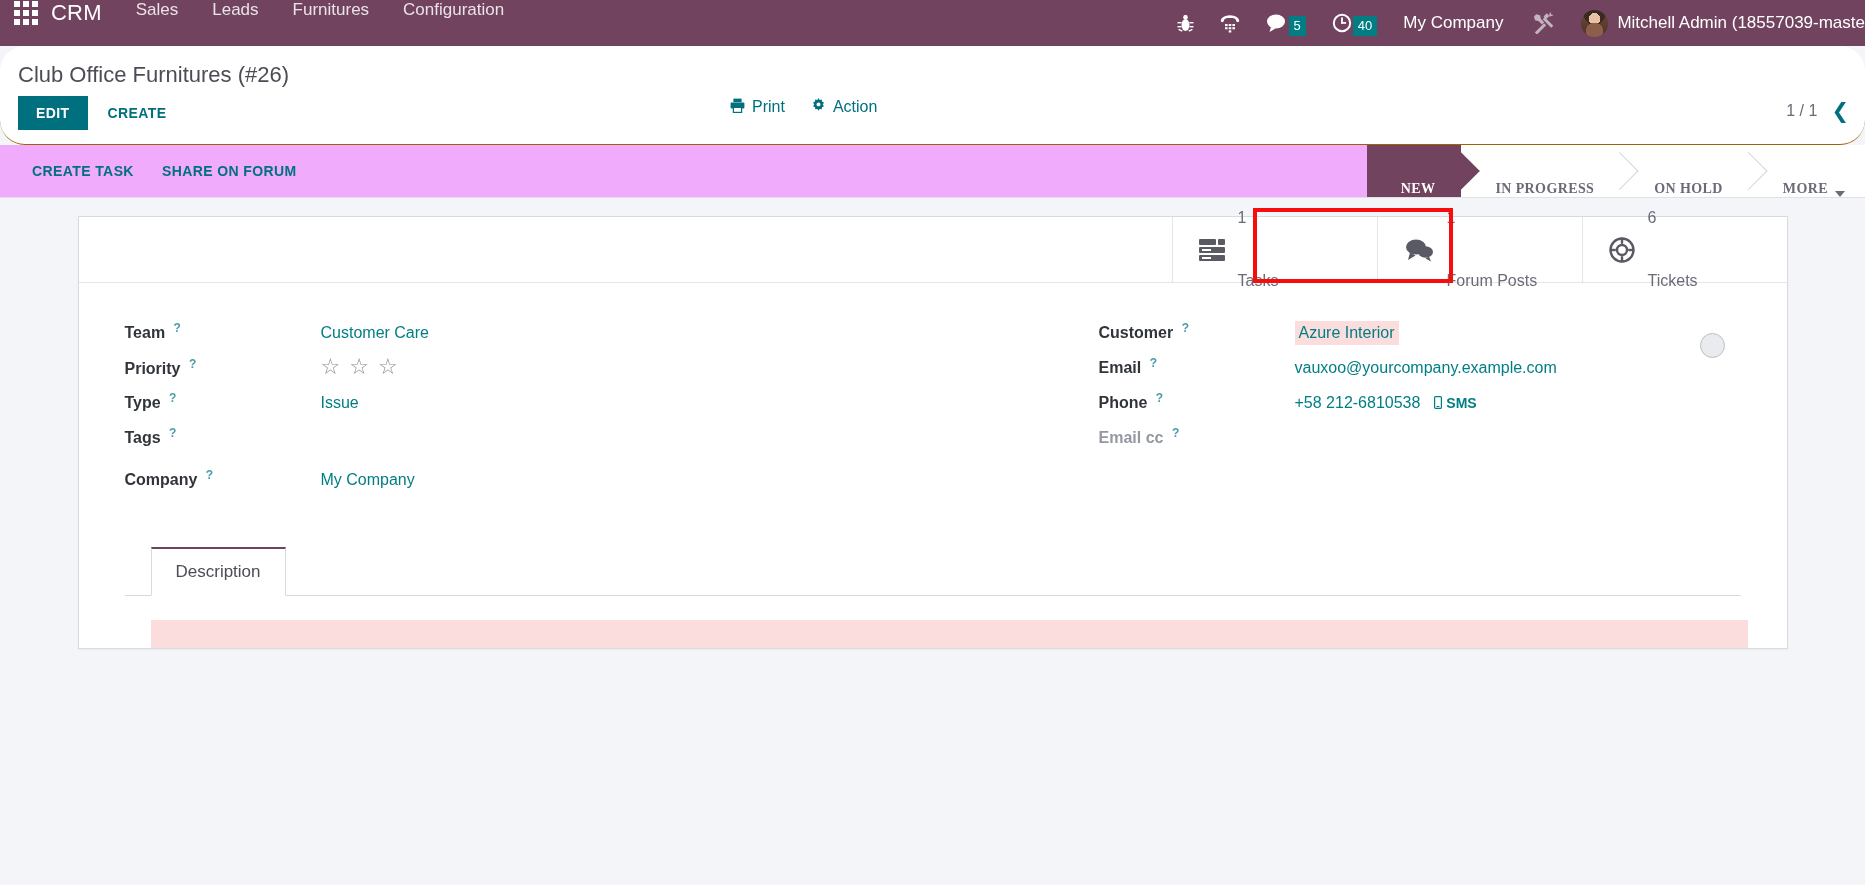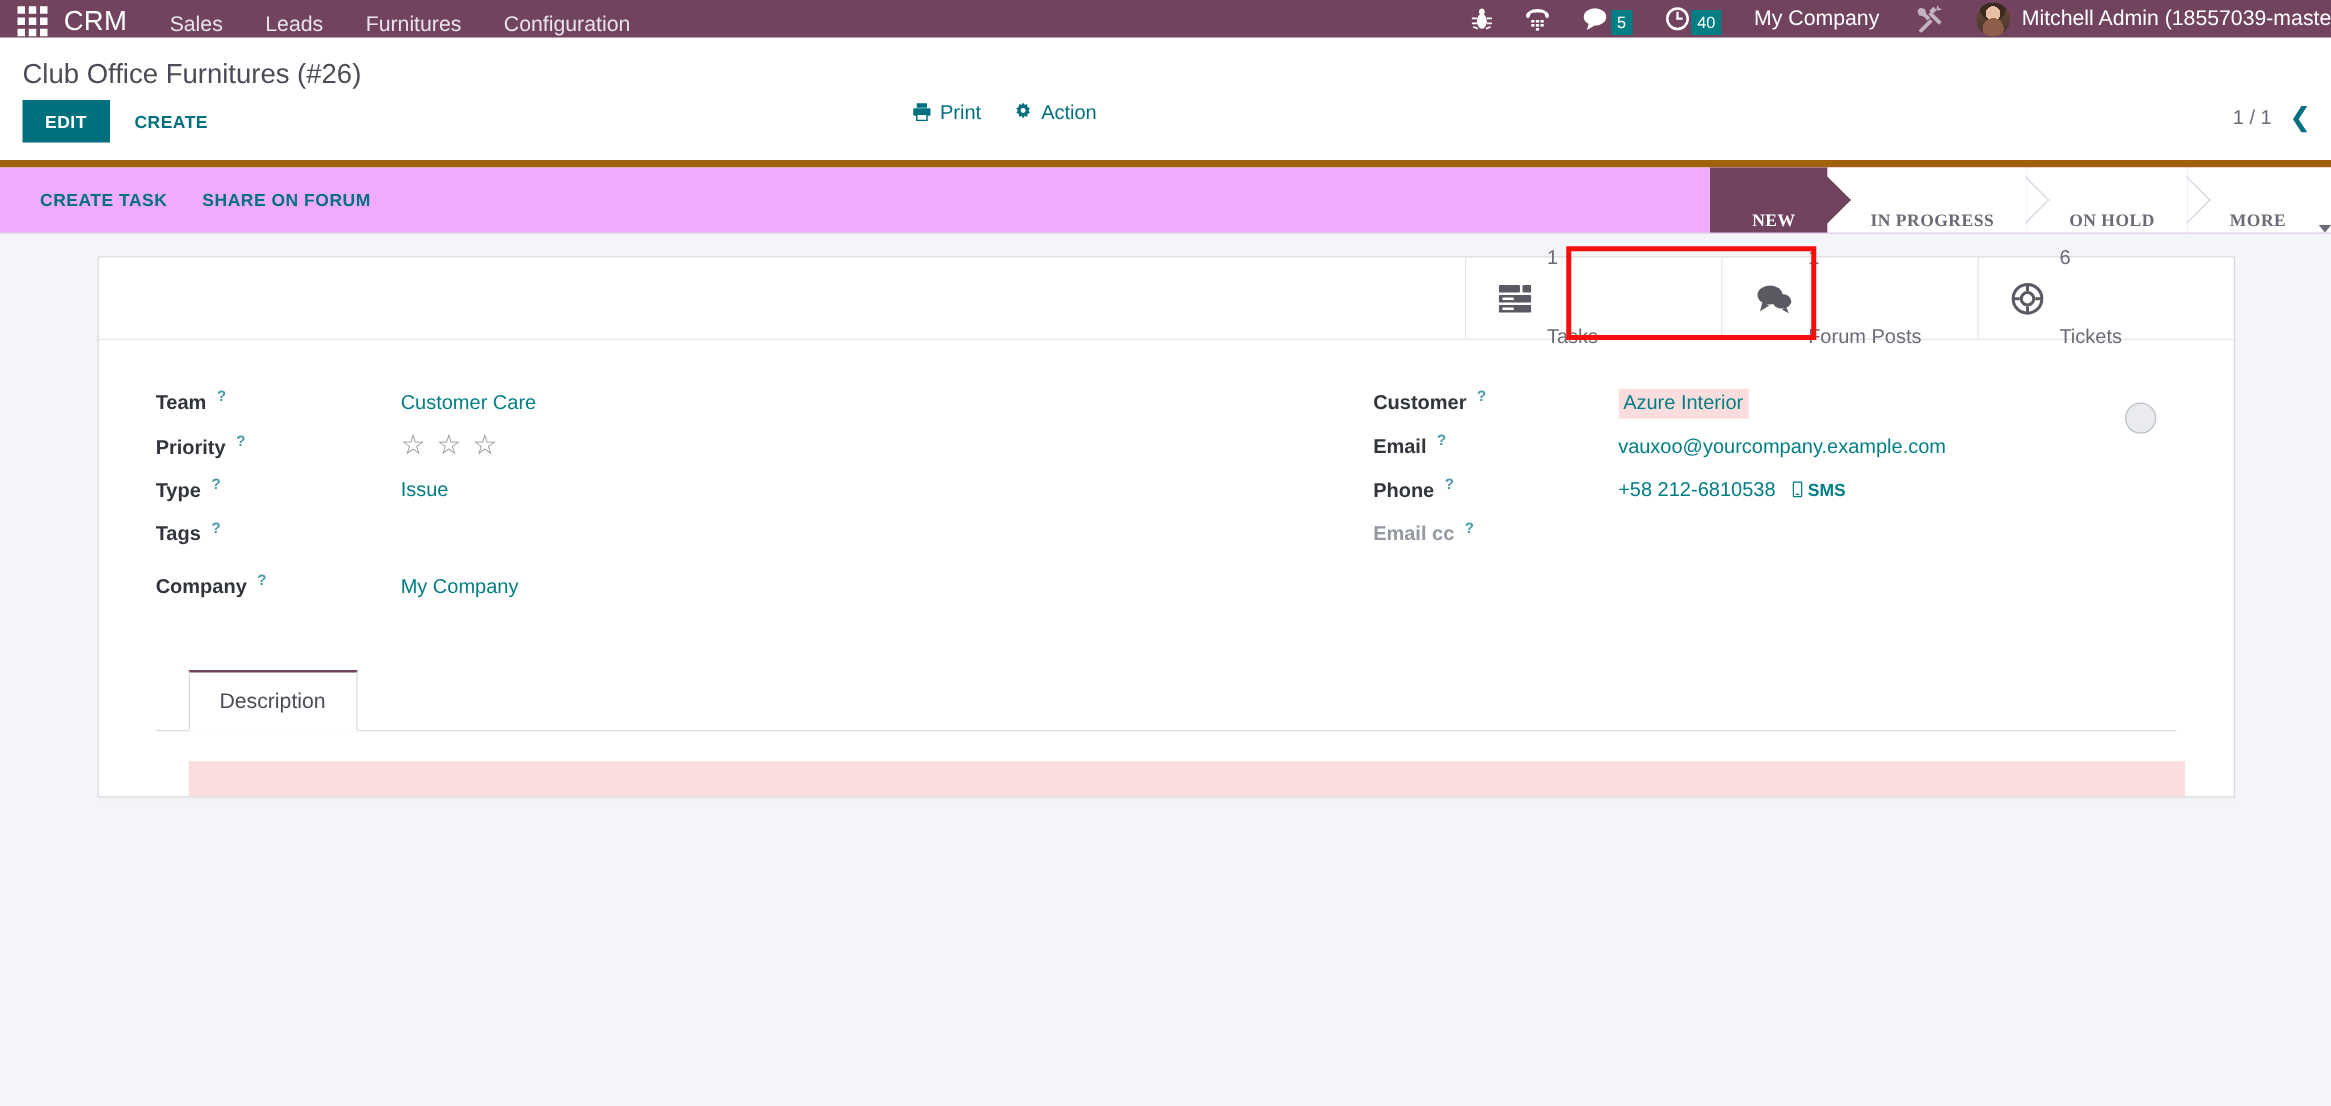--- a/index.html
+++ b/index.html
@@ -5,24 +5,24 @@
   * { box-sizing: border-box; margin: 0; padding: 0; }
   html, body {
     width: 1865px; height: 885px;
     font-family: "Liberation Sans", sans-serif;
     background: #f4f5f8;
     overflow: hidden;
   }
 
   
   .navbar {
-    height: 30px;
+    height: 46px;
     background: #71435f;
     display: flex;
-    align-items: flex-end;
+    align-items: flex-start;
     color: #f0eef0;
     font-size: 18px;
     position: relative;
     z-index: 20;
   }
   .apps-menu-icon {
     width: 26px; height: 26px;
     margin-left: 13px; margin-right: 12px;
     display: grid;
     grid-template-columns: repeat(3, 6px);
@@ -63,21 +63,21 @@
     background:
       radial-gradient(circle at 50% 78%, #8d5f4a 0 34%, transparent 34%),
       radial-gradient(circle at 50% 33%, #e8c0a4 0 26%, transparent 26%),
       radial-gradient(circle at 50% 16%, #3a2a22 0 40%, transparent 40%),
       linear-gradient(#6b4a3a, #4a3228);
     flex: 0 0 auto;
   }
   .user-name { font-size: 17px; color: #ffffff; white-space: nowrap; }
 
   
-  .control-panel { background: #ffffff; border-bottom: 6px solid #a16207; }
+  .control-panel { background: #ffffff; border-bottom: 1px solid #a16207; border-radius: 25px; }
   .bc-row { padding: 16px 18px 2px; }
   .bc-title { font-size: 22px; color: #4c4c57; font-weight: 400; }
   .btn-row {
     display: flex; align-items: center;
     padding: 6px 18px 14px;
     position: relative;
   }
   .btn-edit {
     background: #00707f; color: #ffffff;
     font-size: 14px; font-weight: bold; letter-spacing: .4px;
@@ -138,21 +138,21 @@
     width: 26px; height: 26px;
     transform: translateY(-50%) rotate(45deg);
     border-top: 1px solid #cfd4da; border-right: 1px solid #cfd4da;
     background: transparent; z-index: 2;
   }
   .stage.active { background: #71435f; color: #ffffff; }
   .stage.active::after {
     background: #71435f; border-color: #71435f; z-index: 1;
   }
   .stage.last::after { display: none; }
-  .stage.last { padding-right: 0; gap: 19px; }
+  .stage.last { padding-right: 20px; }
   .caret-down {
     display: inline-block; margin-left: 7px;
     border-left: 5px solid transparent; border-right: 5px solid transparent;
     border-top: 6px solid #6b6b78;
   }
 
   
   .sheet-wrap { padding: 18px 0 0 0; display: flex; justify-content: center; }
   .sheet {
     width: 1710px;

